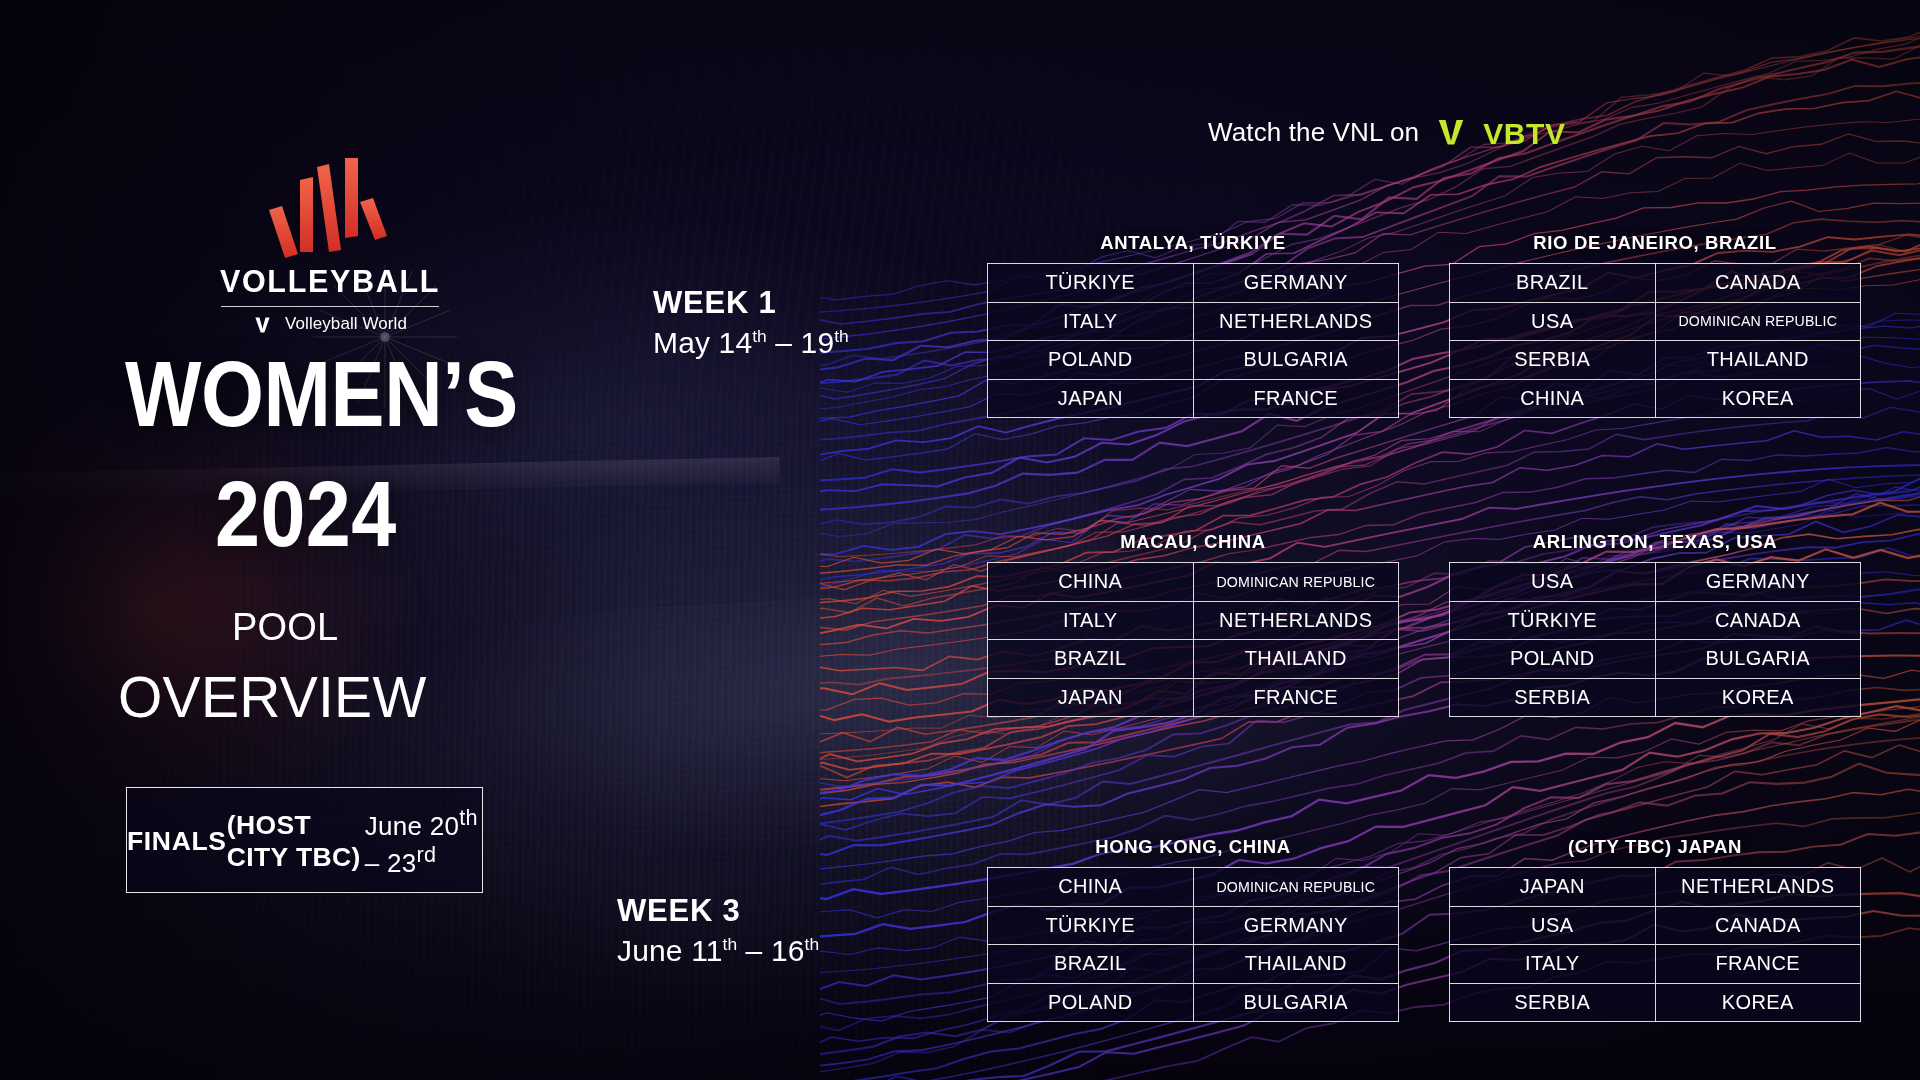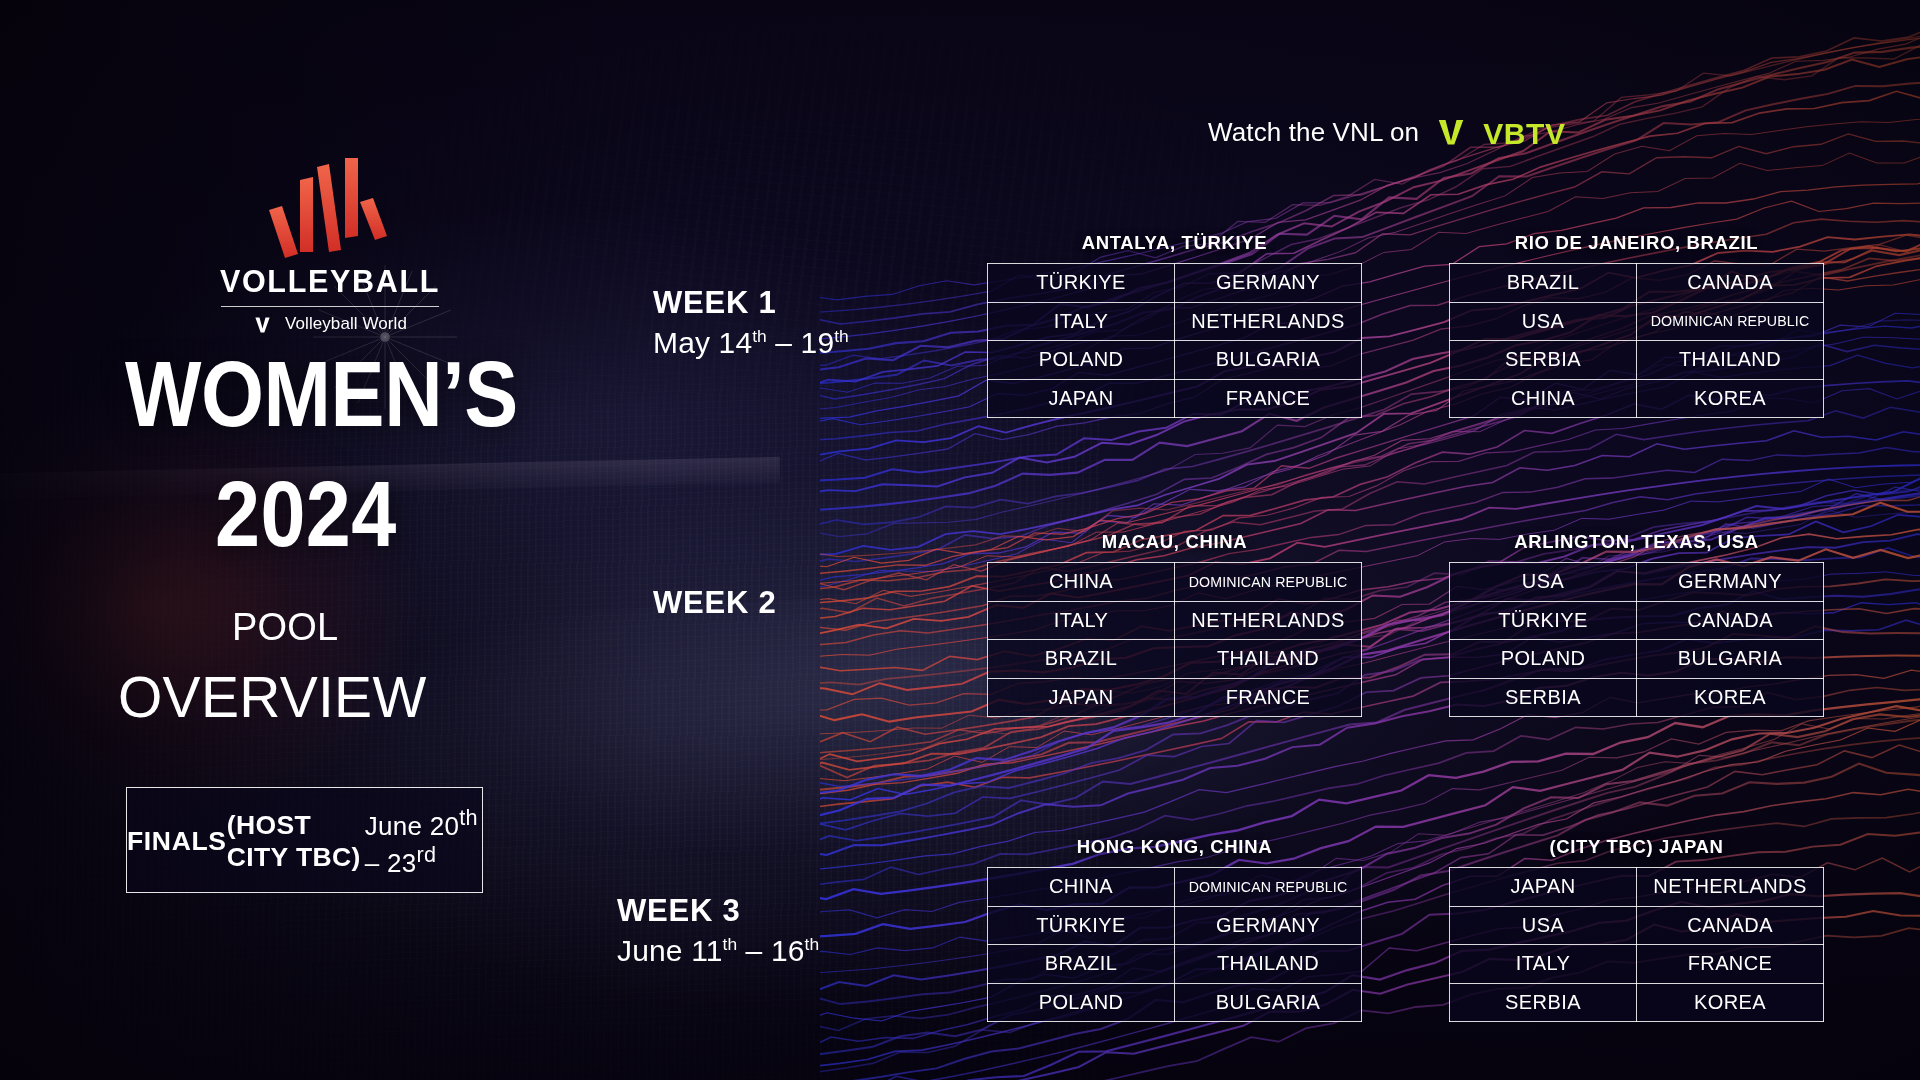--- a/index.html
+++ b/index.html
@@ -136,21 +136,21 @@
   .week-dates sup { font-size:.58em; vertical-align:super; letter-spacing:0; }
 
   
   .pool { position:absolute; }
   .pool-city {
     text-align:center; font-size:18.5px; font-weight:700;
     letter-spacing:0.035em; margin-bottom:9px; white-space:nowrap;
     text-shadow:0 2px 10px rgba(0,0,0,.85);
   }
   table.pool-table {
-    border-collapse:collapse; width:375px;
+    border-collapse:collapse; width:412px;
     background:rgba(9,6,30,.80);
   }
   table.pool-table td {
     border:1.1px solid rgba(255,255,255,.85);
     height:38.5px; text-align:center; vertical-align:middle;
     font-size:20px; font-weight:400; letter-spacing:0.02em;
     width:50%;
     padding:0 2px;
     white-space:nowrap;
   }
@@ -387,21 +387,20 @@
             <td>THAILAND</td>
           </tr>
           <tr>
             <td>CHINA</td>
             <td>KOREA</td>
           </tr>
         </tbody>
       </table>
     </div>
     <div class="week-label" style="left: 653px; top: 585px;">
-      <div class="week-title">WEEK 2</div>
     </div>
     <div class="pool" style="left: 987px; top: 531px;">
       <div class="pool-city">MACAU, CHINA</div>
       <table class="pool-table">
         <tbody>
           <tr>
             <td>CHINA</td>
             <td class="small">DOMINICAN REPUBLIC</td>
           </tr>
           <tr>

